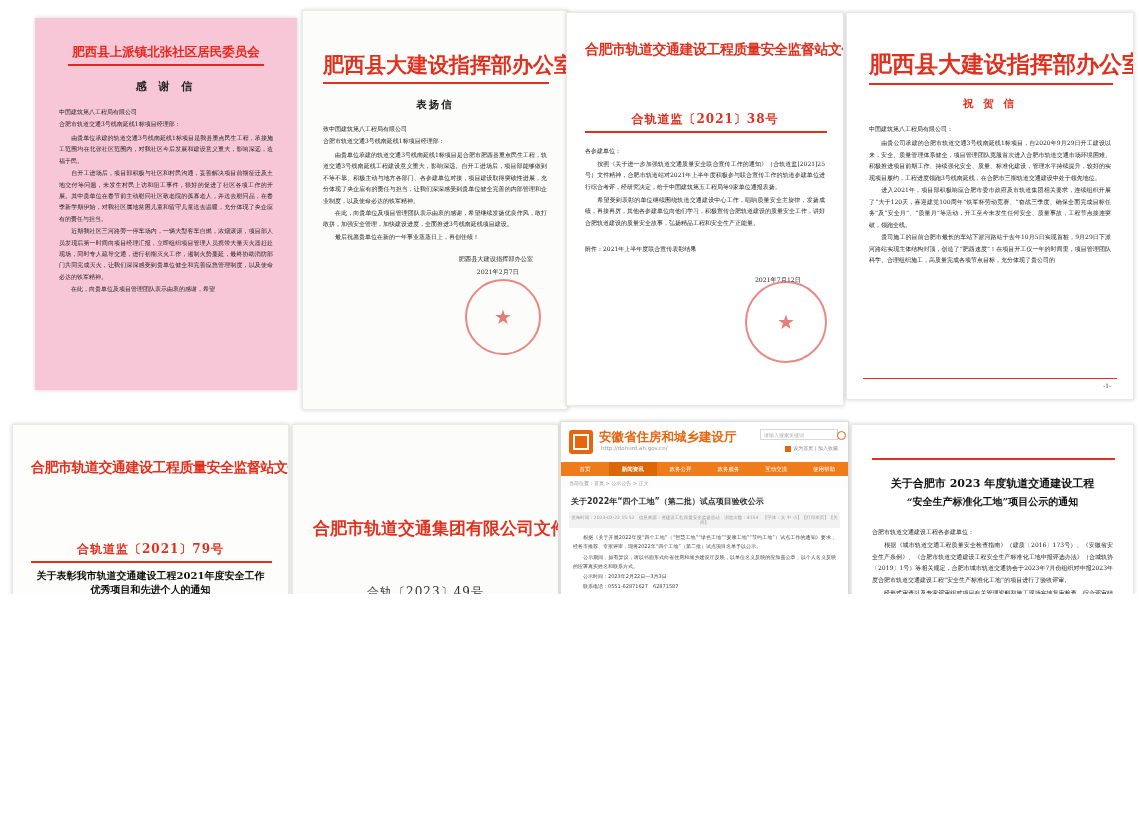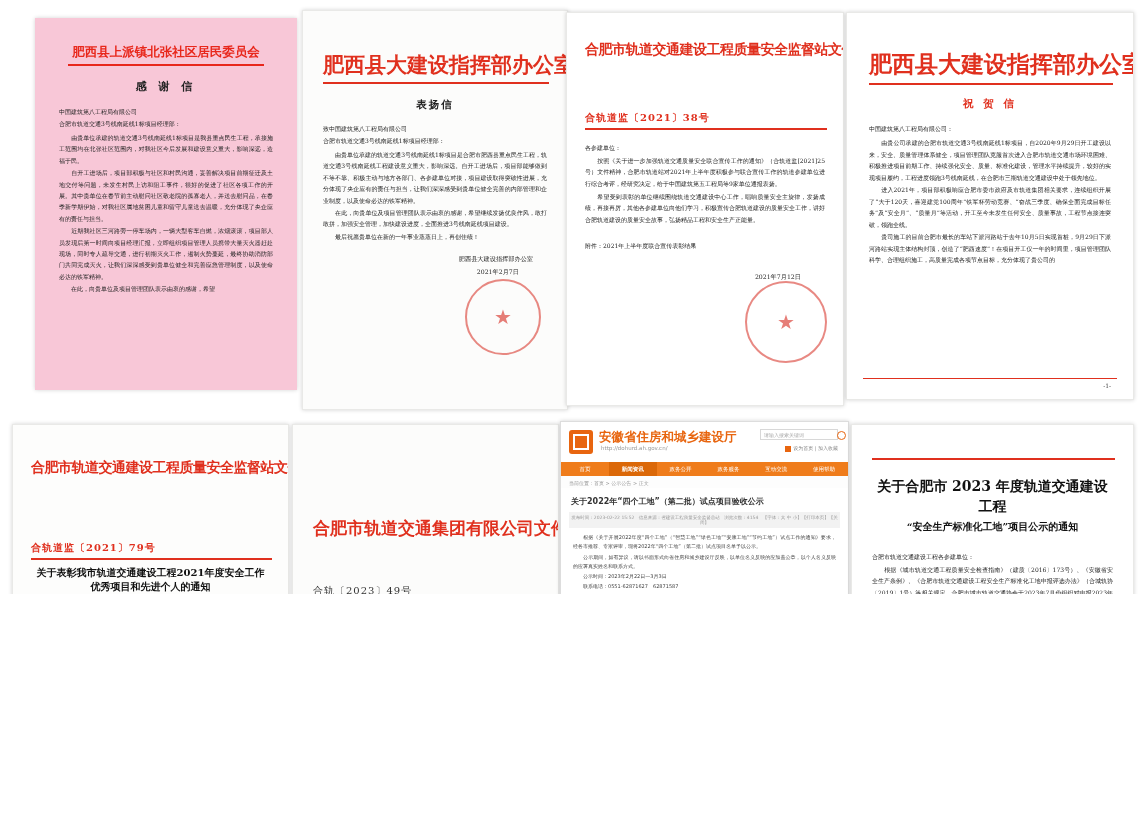--- a/index.html
+++ b/index.html
@@ -4,21 +4,21 @@
 <style>
   html,body{margin:0;padding:0;background:#fff;}
   #canvas{position:relative;width:1139px;height:594px;background:#ffffff;overflow:hidden;
           font-family:"DejaVu Serif","Liberation Serif",serif;}
   .page{position:absolute;background:#fff;overflow:hidden;box-shadow:0 0 4px rgba(0,0,0,.18);
         border:1px solid #e9e9e7;box-sizing:border-box;}
   .org-banner{font-weight:bold;text-align:center;color:#e0301e;white-space:nowrap;}
   .red-rule{height:2px;background:#e0301e;margin:3px auto 0 auto;}
   .letter-type{text-align:center;font-weight:bold;color:#222;}
   .letter-type.red{color:#e0301e;}
-  .doc-no{color:#e0301e;font-size:10px;font-weight:bold;letter-spacing:1px;}
+  .doc-no{text-align:center;color:#e0301e;font-size:12px;font-weight:bold;letter-spacing:1px;}
   .doc-no.dark{color:#333;}
   .headline{text-align:center;font-weight:bold;color:#111;line-height:1.45;}
   .body-block{color:#222;text-align:justify;word-break:break-all;}
   .para{margin:0 0 1px 0;}
   .to-line{color:#222;}
   .sign-block{text-align:right;color:#222;}
   .page-no{position:absolute;right:22px;bottom:10px;font-size:6px;color:#444;}
   .stamp{position:absolute;border:2px solid rgba(214,40,30,.55);border-radius:50%;
          display:flex;align-items:center;justify-content:center;color:rgba(214,40,30,.6);}
   .stamp .star{font-size:20px;line-height:1;}
@@ -219,21 +219,21 @@
     <div class="share-row">
       <span>分享到</span>
       <span class="share-ico" style="background:#52b858;"></span>
       <span class="share-ico" style="background:#e64c4c;"></span>
       <span class="share-ico" style="background:#f39122;"></span>
     </div>
   </div>
 
   <div class="page" style="left:851px;top:424px;width:283px;height:402px;padding:30px 20px 0 20px;">
     <div class="red-rule" style="width:243px;height:1.5px;"></div>
-    <div class="headline" style="font-size:14px;margin-top:16px;">关于合肥市 2023 年度轨道交通建设工程</div>
+    <div class="headline" style="font-size:11px;margin-top:16px;">关于合肥市 2023 年度轨道交通建设工程</div>
     <div class="headline" style="font-size:10px;margin-top:4px;">“安全生产标准化工地”项目公示的通知</div>
     <div class="to-line" style="font-size:6px;margin-top:18px;">合肥市轨道交通建设工程各参建单位：</div>
     <div class="body-block" style="font-size:6px;line-height:1.95;margin-top:2px;">
         <div class="para">　　根据《城市轨道交通工程质量安全检查指南》（建质〔2016〕173号）、《安徽省安全生产条例》、《合肥市轨道交通建设工程安全生产标准化工地申报评选办法》（合城轨协〔2019〕1号）等相关规定，合肥市城市轨道交通协会于2023年7月份组织对申报2023年度合肥市轨道交通建设工程“安全生产标准化工地”的项目进行了验收评审。</div>
         <div class="para">　　经形式审查以及专家评审组对项目有关管理资料和施工现场实地复审检查，综合评审结果，经研究决定，安徽省交通建设股份有限公司承建的合肥市轨道交通2号线东延线土建施工总承包1标等23个项目（详见附件）符合“合肥市2023年度轨道交通建设工程安全生产标准化工地”标准，现予以公示。</div>
         <div class="para">　　公示自即日起7日内，如对公示内容有异议，可以书面形式向合肥市城市轨道交通协会反映，以单位名义反映的应加盖公章和联系电话，以个人名义反映的应署真实姓名和联系电话。</div>
         <div class="para">　　联系电话：0551-62662763，电子邮箱：hfgdxh@163.com</div>
       </div>
     <div class="footer-line">
       <span>合肥市阜阳路17号</span>

